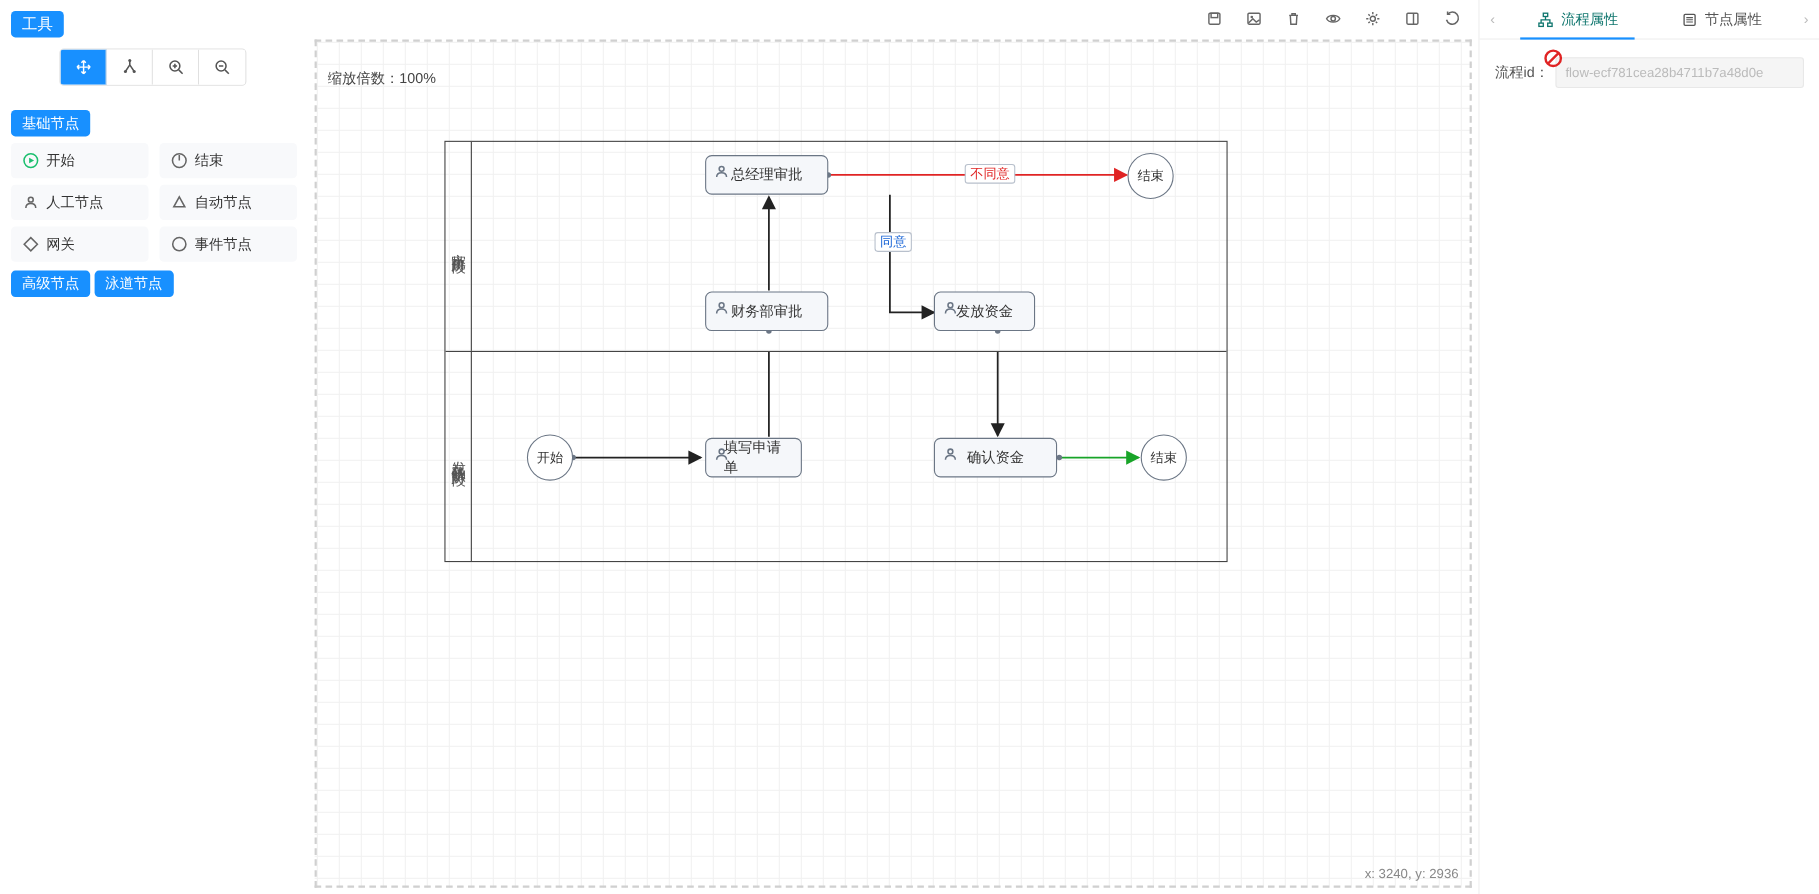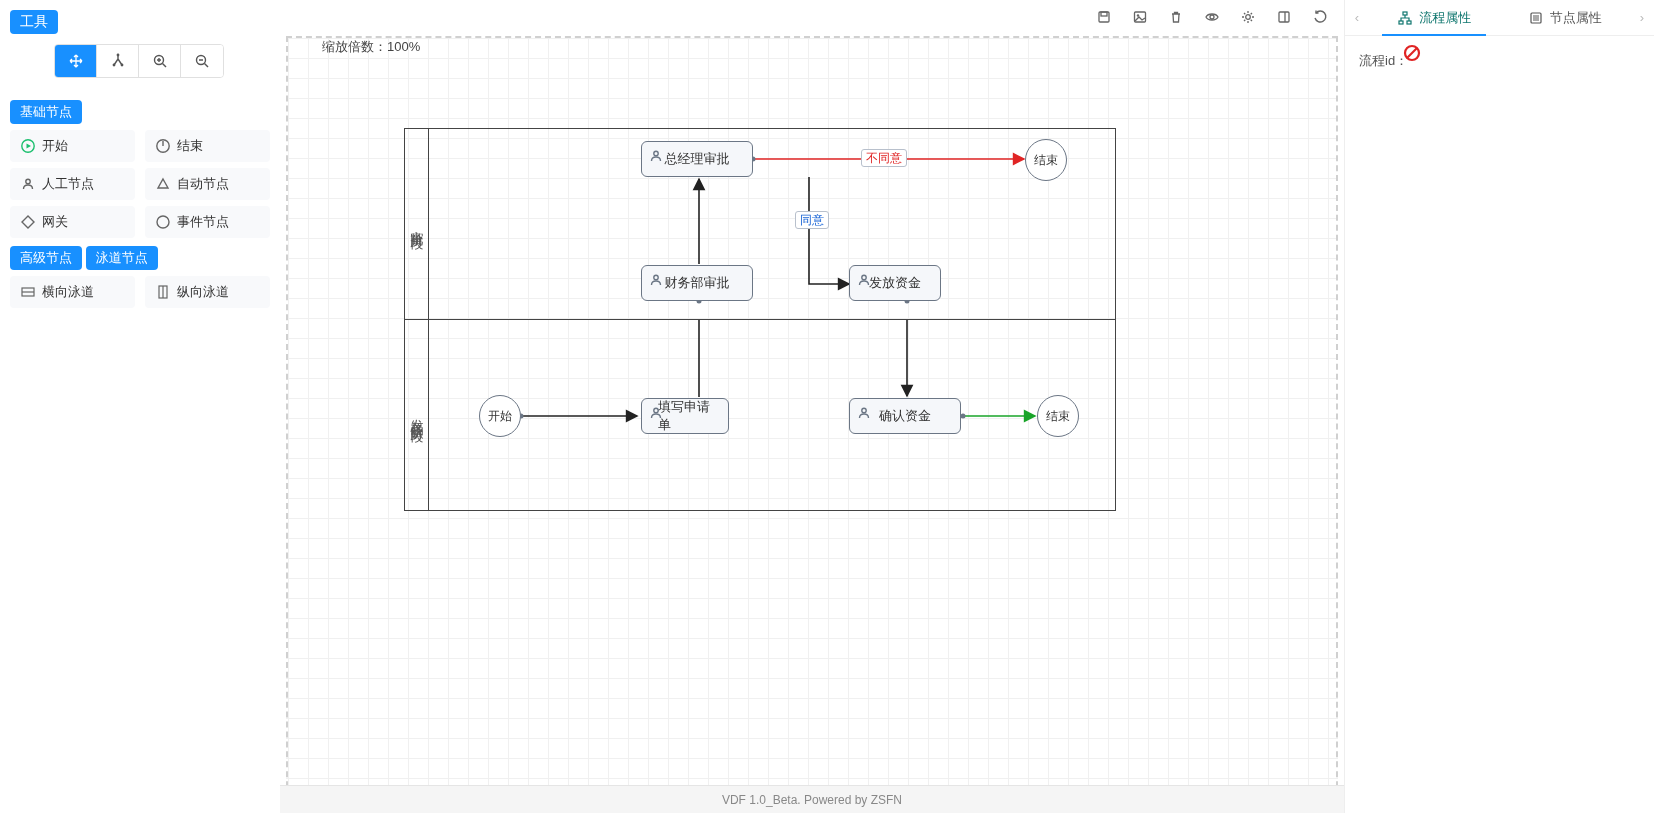--- a/index.html
+++ b/index.html
@@ -37,21 +37,21 @@
 .main { flex: 1; position: relative; display: flex; flex-direction: column; }
 .toolbar { height: 36px; display: flex; align-items: center; justify-content: flex-end; gap: 18px; padding: 0 14px; }
 .toolbar .ticon { width: 18px; height: 18px; color: #666; cursor: pointer; display: inline-flex; align-items: center; justify-content: center; }
 
 .canvas-wrap { position: relative; flex: 1; margin: 0 6px 6px 6px; border: 2px dashed #d0d0d0; overflow: hidden; background: #fff;
   background-image:
     linear-gradient(#f0f0f0 1px, transparent 1px),
     linear-gradient(90deg, #f0f0f0 1px, transparent 1px);
   background-size: 20px 20px;
 }
-.zoom-label { position: absolute; left: 10px; top: 0; font-size: 13px; color: #444; margin-left: 24px; }
+.zoom-label { position: absolute; left: 10px; top: 24px; font-size: 13px; color: #444; }
 .coord-label { position: absolute; right: 10px; bottom: 4px; font-size: 12px; color: #888; }
 
 
 .pool {
   position: absolute; left: 116px; top: 90px; width: 712px;
   border: 1.5px solid #444;
 }
 .lane { display: flex; border-bottom: 1.5px solid #444; }
 .lane:last-child { border-bottom: none; }
 .lane-head {
@@ -300,38 +300,20 @@
           </span>
           <span>事件节点</span>
         </div>
     </div>
 
     
     <div class="cat-chip">高级节点</div>
 
     
     <div class="cat-chip">泳道节点</div>
-    <div class="palette-grid">
-      <div class="palette-item">
-          <span class="ico">
-            <svg width="16" height="16">
-              <use href="#i-hlane"></use>
-            </svg>
-          </span>
-          <span>横向泳道</span>
-        </div>
-      <div class="palette-item">
-          <span class="ico">
-            <svg width="16" height="16">
-              <use href="#i-vlane"></use>
-            </svg>
-          </span>
-          <span>纵向泳道</span>
-        </div>
-    </div>
   </div>
 
   <div class="main">
     <div class="toolbar">
       <span class="ticon">
           <svg width="18" height="18">
             <use href="#i-save"></use>
           </svg>
         </span>
       <span class="ticon">
@@ -407,21 +389,21 @@
             </div>
             <div class="node" style="left:420px; top:136px; width:92px; height:36px;">
               <svg class="picon" width="14" height="14">
                   <use href="#i-person"></use>
                 </svg>
               <span>发放资金</span>
             </div>
             <div class="node-round" style="left:596px; top:10px;">
               <span>结束</span>
             </div>
-            <div class="edge-label red" style="left:432px; top:20px;">不同意</div>
+            <div class="edge-label red" style="left:448px; top:20px;">不同意</div>
             <div class="edge-label blue" style="left:366px; top:82px;">同意</div>
           </div>
         </div>
 
         <div class="lane">
           <div class="lane-head">
               <span>发起确认阶段</span>
             </div>
           <div class="lane-body">
             <svg class="svg-layer" width="688" height="190">
@@ -475,19 +457,17 @@
           </svg>
         <span>节点属性</span>
       </div>
       <div class="chevron">›</div>
     </div>
     <div class="prop-row">
       <svg class="forbid" width="18" height="18">
           <use href="#i-forbid"></use>
         </svg>
       <label>流程id：</label>
+      <input readonly="" value="flow-ecf781cea28b4711b7a48d0e" style="">
     </div>
   </div>
 
-  <div class="footer">
-    <span>VDF 1.0_Beta. Powered by ZSFN</span>
-  </div>
 </div>
 
 </body></html>

